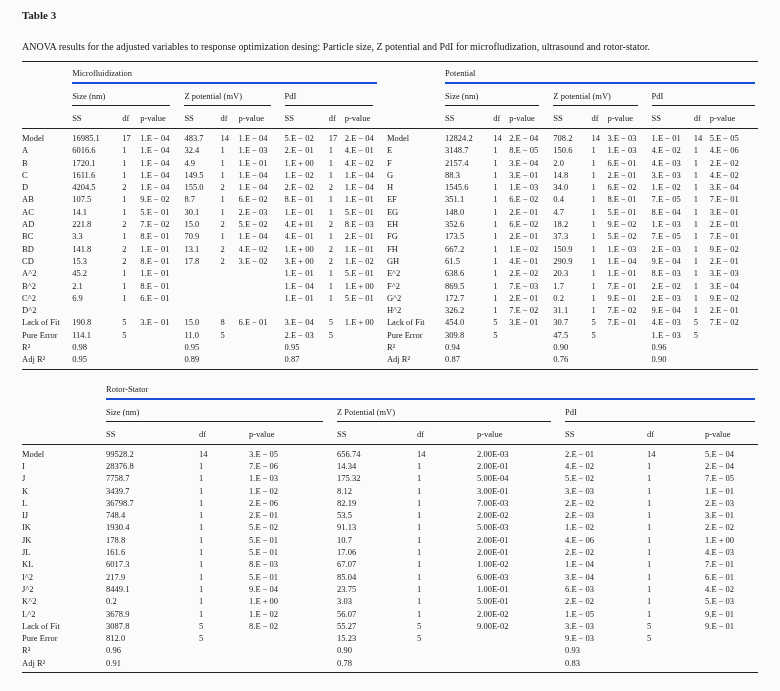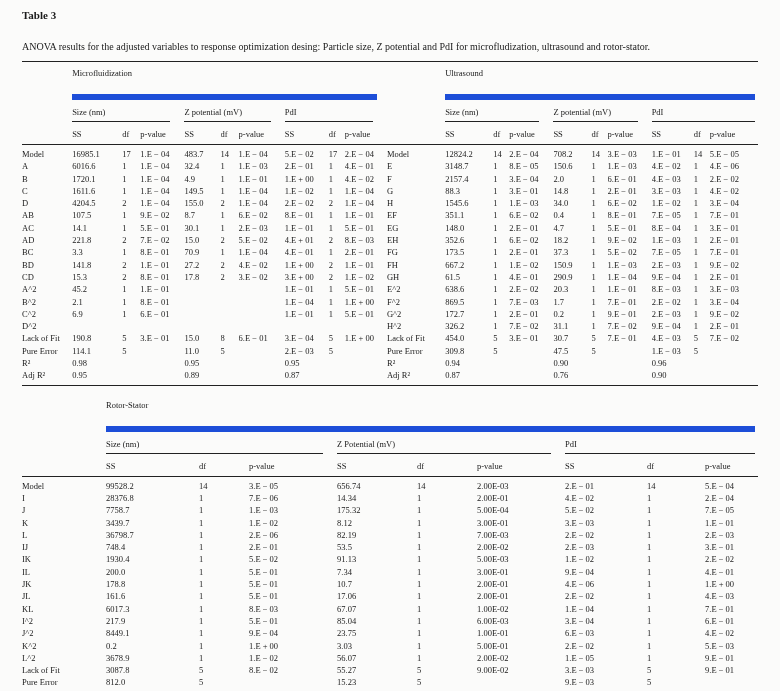--- a/index.html
+++ b/index.html
@@ -20,21 +20,21 @@
     width:736px;
     font-size:8.5px;
   }
   table.tbl.top { border-top:1.5px solid #222; }
   table.tbl td, table.tbl th {
     text-align:left; font-weight:normal; vertical-align:bottom;
     padding:0 2px 0 0; overflow:hidden; white-space:nowrap;
   }
   
   tr.grp th { padding-top:6px; font-size:8.5px; }
-  tr.grp th .grule { display:block; padding-bottom:16px; border-bottom:6px solid #1d4ed8; margin-right:8px; }
+  tr.grp th .grule { display:block; padding-bottom:4px; border-bottom:2px solid #1d4ed8; margin-right:8px; }
   tr.grp th.lastg .grule { margin-right:1px; }
   
   tr.sub th { padding-top:7px; }
   tr.sub th .rule { display:block; padding-bottom:4px; border-bottom:1px solid #222; margin-right:12px; }
   tr.sub th.lasts .rule { margin-right:1px; }
   
   tr.cols th { padding-top:7px; padding-bottom:5px; border-bottom:1.5px solid #222; }
   
   tbody td { height:12.3px; line-height:12.3px; }
   tbody { border-bottom:1.5px solid #222; }
@@ -75,21 +75,21 @@
         <col style="width:48px">
     </colgroup>
     <thead>
       <tr class="grp">
         <th></th>
         <th colspan="9">
             <span class="grule">Microfluidization</span>
           </th>
         <th></th>
         <th colspan="9" class="lastg">
-            <span class="grule">Ultrasound</span>
+            <span class="grule">Potential</span>
           </th>
       </tr>
       <tr class="sub">
         <th></th>
         <th colspan="3">
             <span class="rule">Size (nm)</span>
           </th>
         <th colspan="3">
             <span class="rule">Z potential (mV)</span>
           </th>
@@ -327,21 +327,21 @@
           <td>5.E − 02</td>
           <td>7.E − 05</td>
           <td>1</td>
           <td>7.E − 01</td>
         </tr>
         <tr>
           <td class="lbl">BD</td>
           <td>141.8</td>
           <td>2</td>
           <td>1.E − 01</td>
-          <td>27.2</td>
+          <td>13.1</td>
           <td>2</td>
           <td>4.E − 02</td>
           <td>1.E + 00</td>
           <td>2</td>
           <td>1.E − 01</td>
           <td class="lbl b">FH</td>
           <td>667.2</td>
           <td>1</td>
           <td>1.E − 02</td>
           <td>150.9</td>
@@ -676,32 +676,20 @@
           <td>1</td>
           <td>5.E − 02</td>
           <td>91.13</td>
           <td>1</td>
           <td>5.00E-03</td>
           <td>1.E − 02</td>
           <td>1</td>
           <td>2.E − 02</td>
         </tr>
         <tr>
-          <td class="lbl">IL</td>
-          <td>200.0</td>
-          <td>1</td>
-          <td>5.E − 01</td>
-          <td>7.34</td>
-          <td>1</td>
-          <td>3.00E-01</td>
-          <td>9.E − 04</td>
-          <td>1</td>
-          <td>4.E − 01</td>
-        </tr>
-        <tr>
           <td class="lbl">JK</td>
           <td>178.8</td>
           <td>1</td>
           <td>5.E − 01</td>
           <td>10.7</td>
           <td>1</td>
           <td>2.00E-01</td>
           <td>4.E − 06</td>
           <td>1</td>
           <td>1.E + 00</td>

